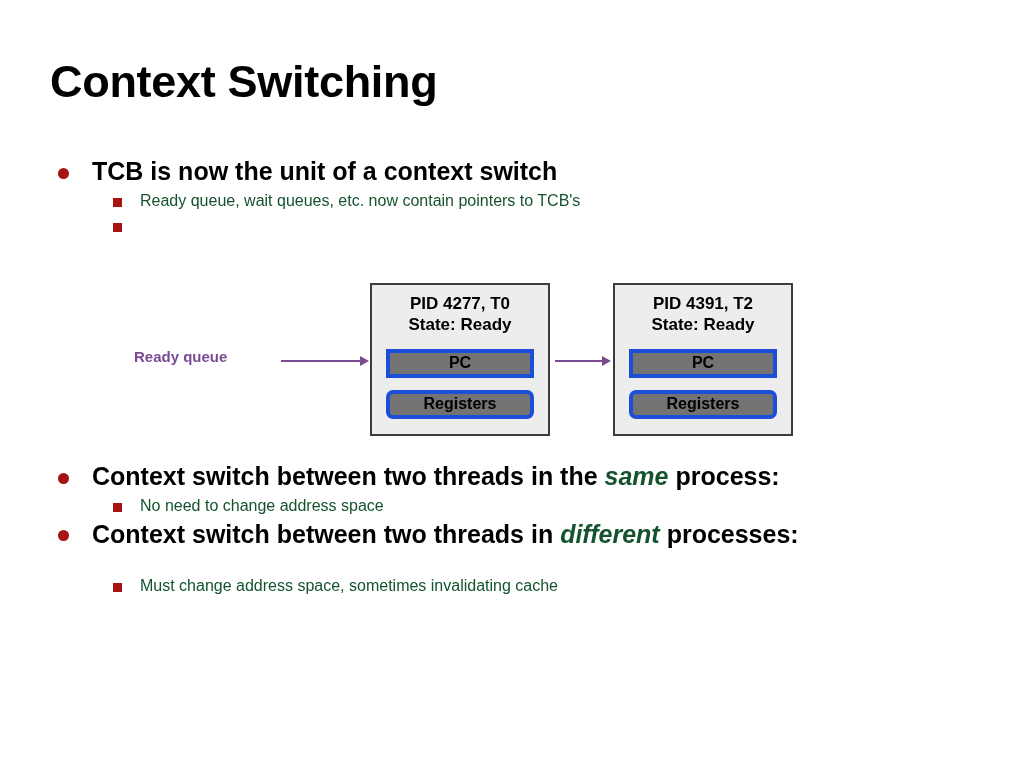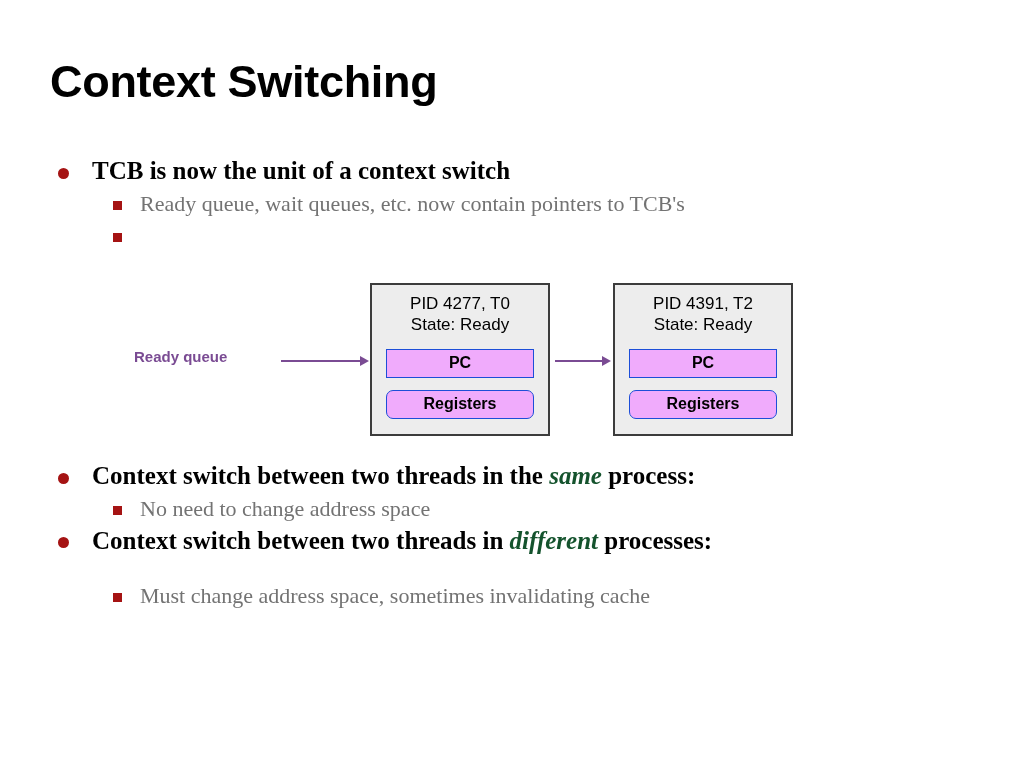--- a/index.html
+++ b/index.html
@@ -34,21 +34,20 @@
     line-height: 1.05;
     white-space: nowrap;
   }
 
   
   .body {
     position: absolute;
     left: 50px;
     top: 156px;
     width: 930px;
-    font-family: Liberation Serif, serif;
   }
 
   .l1 {
     position: relative;
     padding-left: 42px;
     font-size: 25px;
     font-weight: bold;
     line-height: 1.20;
     color: #000000;
     margin-bottom: 2px;
@@ -59,24 +58,24 @@
     top: 0.46em;
     width: 11px;
     height: 11px;
     border-radius: 50%;
     background: #A51313;
   }
 
   .l2 {
     position: relative;
     padding-left: 90px;
-    font-size: 22px;
+    font-size: 16px;
     font-weight: normal;
     line-height: 1.22;
-    color: #737373;
+    color: #14532d;
     margin-top: 5px;
   }
   .l2 .bullet-sq {
     position: absolute;
     left: 63px;
     top: 0.46em;
     width: 9px;
     height: 9px;
     background: #A51313;
   }
@@ -136,31 +135,31 @@
     background: #EDEDED;
     border: 2px solid #3C3C3C;
     box-sizing: border-box;
   }
   .tcb-1 { left: 370px; }
   .tcb-2 { left: 613px; }
 
   .tcb-head {
     text-align: center;
     font-size: 17px;
-    font-weight: normal;
+    font-weight: bold;
     line-height: 1.25;
     color: #000000;
     margin-top: 8px;
   }
 
   .tcb-slot {
     margin: 0 14px;
     height: 29px;
-    background: #f0abfc;
-    border: 1px solid #1d4ed8;
+    background: #737373;
+    border: 4px solid #1d4ed8;
     box-sizing: border-box;
     display: flex;
     align-items: center;
     justify-content: center;
     font-size: 16px;
     font-weight: bold;
     color: #000000;
   }
   .tcb-slot-pc { margin-top: 13px; }
   .tcb-slot-regs { margin-top: 12px; border-radius: 7px; }

